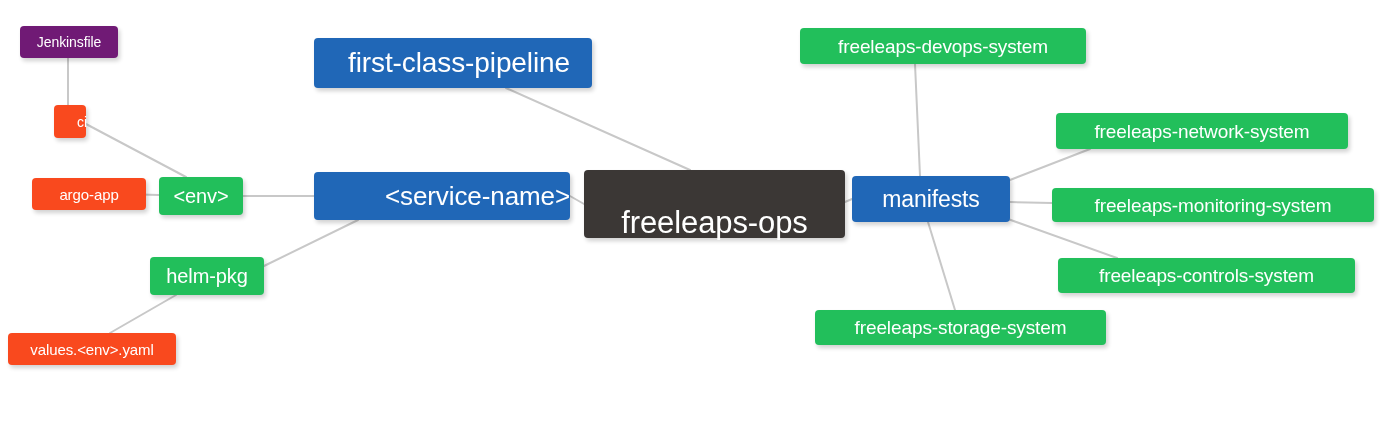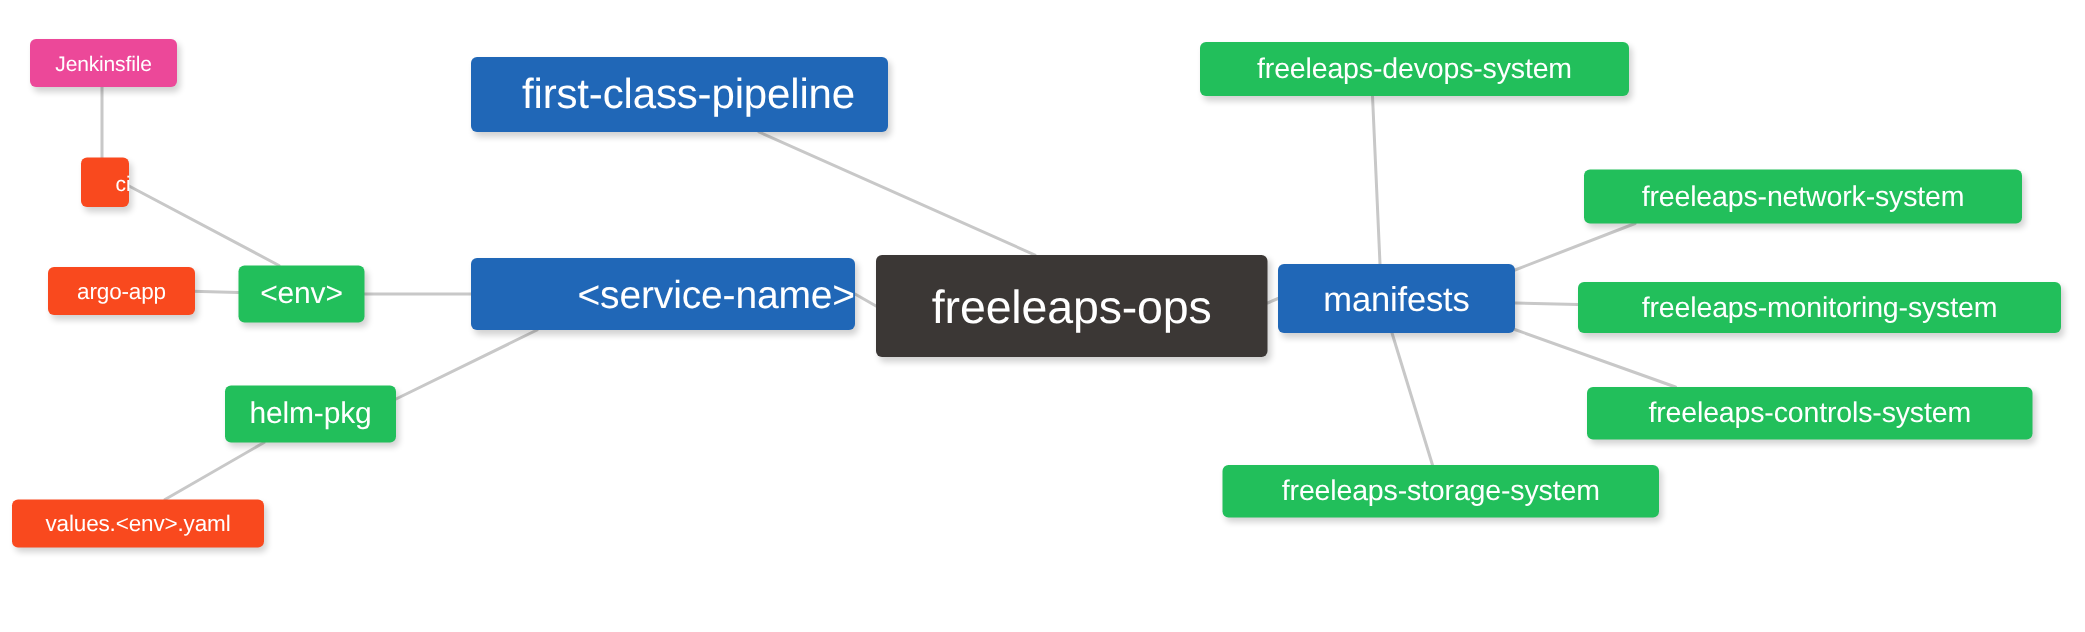--- a/index.html
+++ b/index.html
@@ -33,24 +33,24 @@
     color: #ffffff;
     white-space: nowrap;
     box-shadow: 2px 3px 4px rgba(0,0,0,0.18);
     letter-spacing: -0.1px;
   }
   .node-label {
     display: block;
     line-height: 1;
   }
   
-  .n-root   { background: #3B3735; }
+  .n-root   { background: #3B3735; align-items: flex-end; }
   .n-blue   { background: #2067B7; }
   .n-green  { background: #22BF5B; }
-  .n-orange { background: #ec4899; text-align: center; }
+  .n-orange { background: #701a75; text-align: center; }
   .n-red    { background: #F9491E; }
 </style>
 </head>
 <body>
 
 <div id="mindmap">
   <svg id="edge-layer" viewBox="0 0 1390 421" width="1390" height="421">
       <line x1="584" y1="204" x2="570" y2="196" stroke="#c8c8c8" stroke-width="2" stroke-linecap="round"></line>
       <line x1="690" y1="170" x2="506" y2="88" stroke="#c8c8c8" stroke-width="2" stroke-linecap="round"></line>
       <line x1="845" y1="202" x2="852" y2="199" stroke="#c8c8c8" stroke-width="2" stroke-linecap="round"></line>
@@ -66,21 +66,21 @@
       <line x1="1008" y1="219" x2="1117" y2="258" stroke="#c8c8c8" stroke-width="2" stroke-linecap="round"></line>
       <line x1="928" y1="222" x2="955" y2="310" stroke="#c8c8c8" stroke-width="2" stroke-linecap="round"></line>
     </svg>
   <div id="node-layer">
       <div class="node n-orange" style="left: 20px; top: 26px; width: 98px; height: 32px; font-size: 14px;">
         <span class="node-label">Jenkinsfile</span>
       </div>
       <div class="node n-red" style="left: 54px; top: 105px; width: 32px; height: 33px; font-size: 14px; padding-left: 24px;">
         <span class="node-label">ci</span>
       </div>
-      <div class="node n-red" style="left: 32px; top: 178px; width: 98px; height: 32px; font-size: 15px;">
+      <div class="node n-red" style="left: 32px; top: 178px; width: 114px; height: 32px; font-size: 15px;">
         <span class="node-label">argo-app</span>
       </div>
       <div class="node n-green" style="left: 159px; top: 177px; width: 84px; height: 38px; font-size: 20px;">
         <span class="node-label">&lt;env&gt;</span>
       </div>
       <div class="node n-green" style="left: 150px; top: 257px; width: 114px; height: 38px; font-size: 20px;">
         <span class="node-label">helm-pkg</span>
       </div>
       <div class="node n-red" style="left: 8px; top: 333px; width: 168px; height: 32px; font-size: 15px;">
         <span class="node-label">values.&lt;env&gt;.yaml</span>

